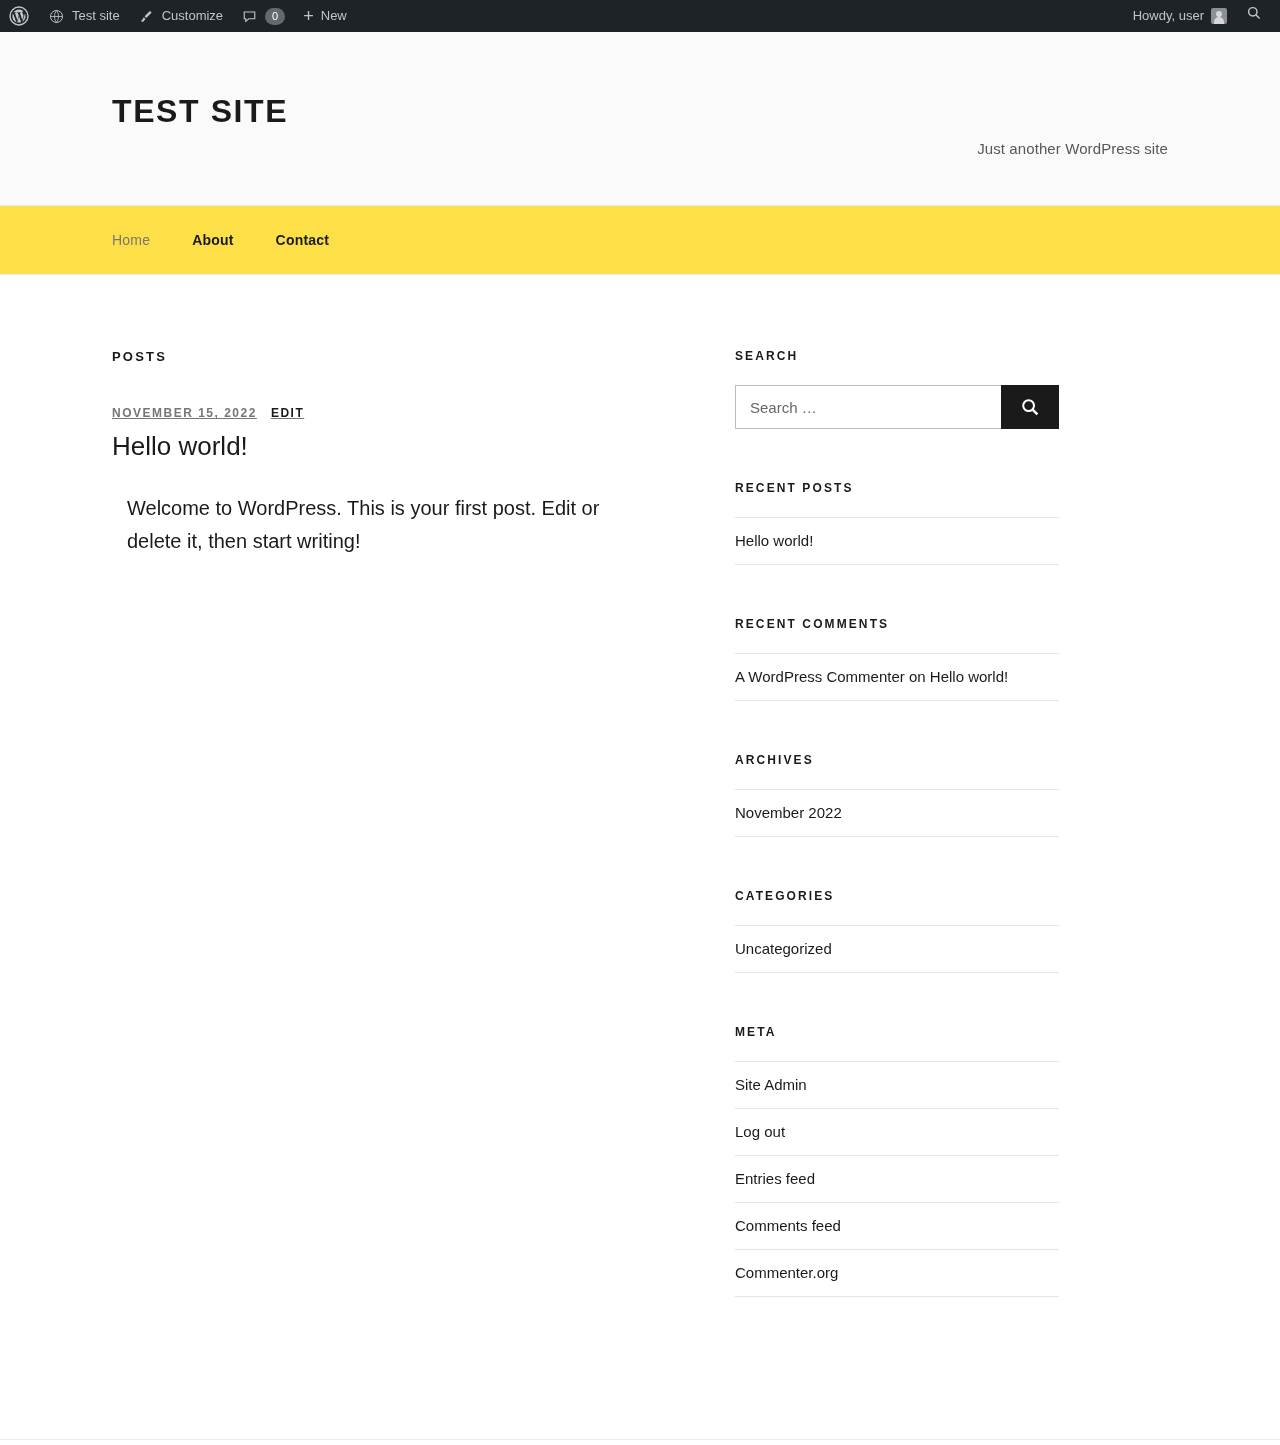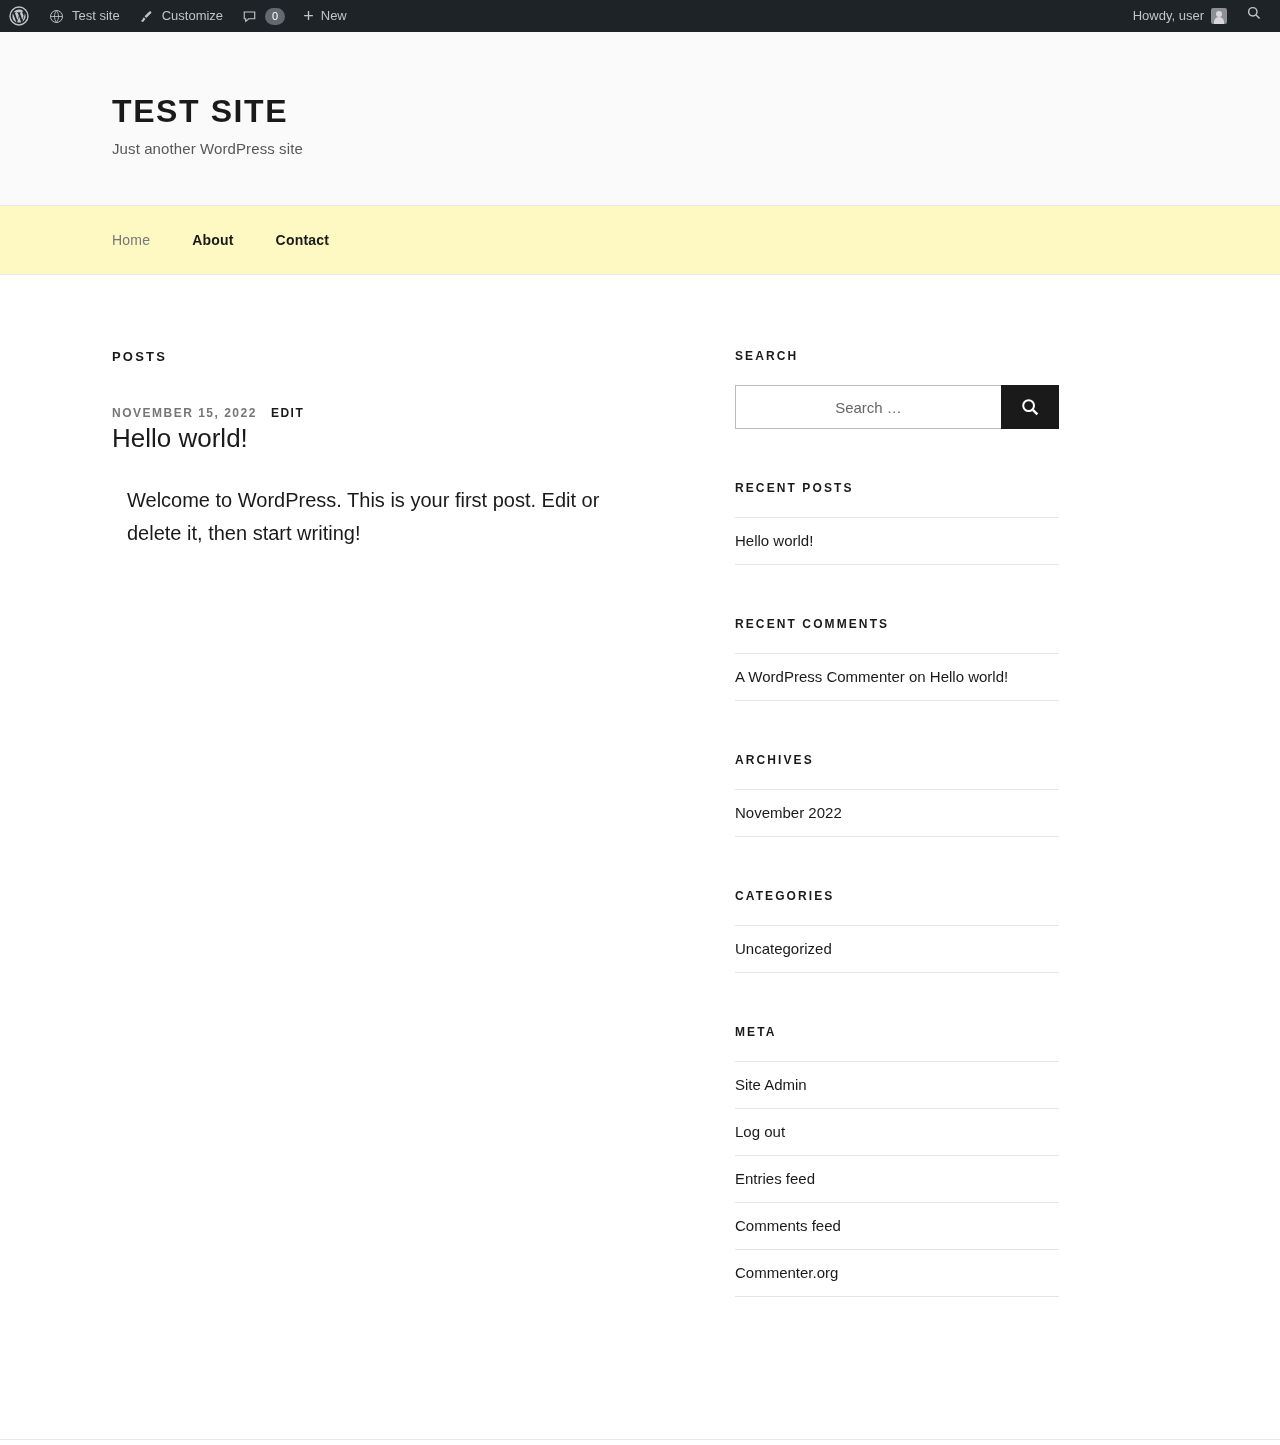--- a/index.html
+++ b/index.html
@@ -86,26 +86,27 @@
     text-transform: uppercase;
     margin: 0 0 10px 0;
     color: #1a1a1a;
     line-height: 1.2;
   }
   .site-desc {
     font-size: 15px;
     color: #585858;
     margin: 0;
     letter-spacing: 0.1px;
+    text-align: right;
   }
 
   
   .site-nav {
     border-bottom: 1px solid #eaeaea;
-    background: #fef9c3;
+    background: #fde047;
   }
   .nav-inner { display: flex; align-items: center; height: 68px; }
   .nav-link {
     font-size: 14px;
     font-weight: 700;
     color: #1a1a1a;
     text-decoration: none;
     margin-right: 42px;
     letter-spacing: 0.2px;
   }
@@ -126,22 +127,23 @@
     letter-spacing: 2.2px;
     text-transform: uppercase;
     margin: 0 0 42px 0;
     color: #1a1a1a;
   }
   .entry-meta {
     font-size: 12px;
     font-weight: 700;
     letter-spacing: 1.5px;
     text-transform: uppercase;
-    margin-bottom: 2px;
+    margin-bottom: 10px;
     color: #767676;
+    text-decoration: underline;
   }
   .entry-meta a { color: #767676; text-decoration: none; }
   .entry-meta .edit-link { margin-left: 14px; color: #1a1a1a; }
   .entry-title {
     font-size: 26px;
     font-weight: 400;
     margin: 0 0 28px 0;
     color: #1a1a1a;
     line-height: 1.3;
   }
@@ -167,21 +169,20 @@
     flex: 1;
     height: 44px;
     border: 1px solid #bbb;
     border-right: none;
     padding: 0 14px;
     font-size: 15px;
     color: #444;
     font-family: "Liberation Sans", sans-serif;
     background: #fff;
     outline: none;
-    text-align: center;
   }
   .search-input::placeholder { color: #666; }
   .search-submit {
     width: 58px;
     height: 44px;
     background: #1a1a1a;
     border: 1px solid #1a1a1a;
     color: #fff;
     cursor: pointer;
     display: flex;

